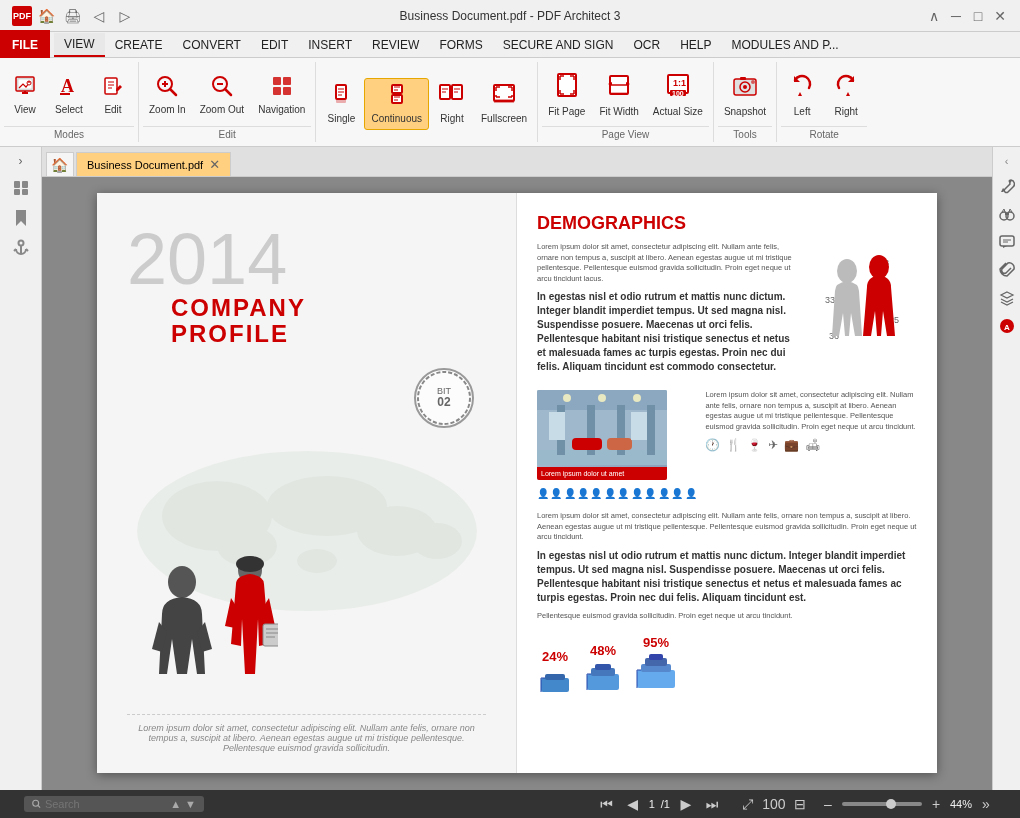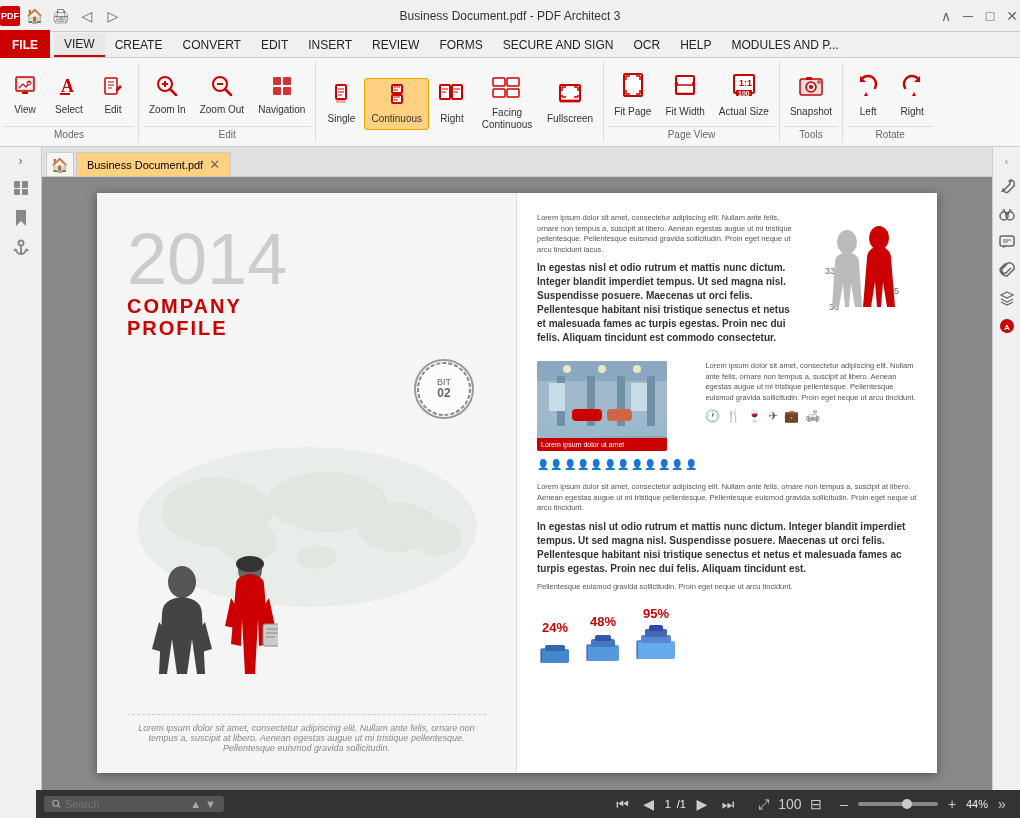--- a/index.html
+++ b/index.html
@@ -5,21 +5,21 @@
     * { margin: 0; padding: 0; box-sizing: border-box; }
     body { font-family: 'Segoe UI', Arial, sans-serif; font-size: 11px; background: #f0f0f0; width: 1020px; height: 818px; overflow: hidden; display: flex; flex-direction: column; }
 
     
     .title-bar {
       background: #f0f0f0;
       height: 32px;
       display: flex;
       align-items: center;
       justify-content: space-between;
-      padding: 0 0;
+      padding: 0 12px;
       border-bottom: 1px solid #ccc;
     }
     .title-bar-left { display: flex; align-items: center; gap: 4px; }
     .title-bar-center { position: absolute; left: 50%; transform: translateX(-50%); font-size: 12px; color: #333; }
     .title-bar-right { display: flex; align-items: center; gap: 6px; margin-left: auto; }
     .title-icon { width: 20px; height: 20px; background: #cc0000; border-radius: 2px; display: flex; align-items: center; justify-content: center; color: white; font-size: 9px; font-weight: bold; }
     .win-btn { width: 16px; height: 16px; display: flex; align-items: center; justify-content: center; font-size: 14px; color: #666; cursor: pointer; }
     .nav-btn { width: 22px; height: 22px; display: flex; align-items: center; justify-content: center; color: #666; cursor: pointer; font-size: 14px; }
 
     
@@ -218,26 +218,27 @@
 
     
     .year-text {
       font-size: 72px;
       font-weight: 300;
       color: #ccc;
       line-height: 1;
       margin-bottom: 0;
     }
     .company-text {
-      font-size: 20px;
+      font-size: 24px;
       font-weight: bold;
       color: #cc0000;
       letter-spacing: 2px;
       line-height: 1.1;
       margin-bottom: 10px;
+      margin-left: 44px;
     }
     .world-map-area {
       flex: 1;
       position: relative;
       display: flex;
       align-items: center;
       justify-content: center;
       overflow: hidden;
     }
     .circular-badge {
@@ -386,25 +387,24 @@
       align-items: center;
       justify-content: center;
     }
 
     
     .status-bar {
       height: 28px;
       background: #333;
       display: flex;
       align-items: center;
-      padding: 0 8px;
+      padding: 0 24px;
       gap: 8px;
       color: #eee;
       font-size: 11px;
-      margin-left: 36px;
     }
     .status-search {
       display: flex;
       align-items: center;
       gap: 4px;
       background: #555;
       border-radius: 3px;
       padding: 2px 8px;
       width: 180px;
     }
@@ -591,31 +591,20 @@
         <div class="ribbon-btn">
           <span class="btn-icon">
             <svg width="28" height="24" viewBox="0 0 28 24">
               <rect x="2" y="2" width="10" height="14" rx="1" fill="#fff" stroke="#cc0000" stroke-width="2"></rect>
               <rect x="14" y="2" width="10" height="14" rx="1" fill="#fff" stroke="#cc0000" stroke-width="2"></rect>
               <path d="M4 6 L10 6 M4 9 L8 9" stroke="#cc0000" stroke-width="1"></path>
               <path d="M16 6 L22 6 M16 9 L20 9" stroke="#cc0000" stroke-width="1"></path>
             </svg>
           </span>
           <span class="btn-label">Right</span>
-        </div>
-        <div class="ribbon-btn">
-          <span class="btn-icon">
-            <svg width="32" height="24" viewBox="0 0 32 24">
-              <rect x="2" y="1" width="12" height="8" rx="1" fill="#fff" stroke="#cc0000" stroke-width="1.5"></rect>
-              <rect x="16" y="1" width="12" height="8" rx="1" fill="#fff" stroke="#cc0000" stroke-width="1.5"></rect>
-              <rect x="2" y="12" width="12" height="8" rx="1" fill="#fff" stroke="#cc0000" stroke-width="1.5"></rect>
-              <rect x="16" y="12" width="12" height="8" rx="1" fill="#fff" stroke="#cc0000" stroke-width="1.5"></rect>
-            </svg>
-          </span>
-          <span class="btn-label" style="max-width:52px;word-break:break-word;">Facing Continuous</span>
         </div>
         <div class="ribbon-btn">
           <span class="btn-icon">
             <svg width="26" height="24" viewBox="0 0 26 24">
               <rect x="3" y="2" width="20" height="16" rx="1" fill="#fff" stroke="#cc0000" stroke-width="2"></rect>
               <rect x="3" y="16" width="20" height="4" rx="0" fill="#cc0000" opacity="0.4"></rect>
               <path d="M5 4 L9 4 M5 4 L5 8" stroke="#cc0000" stroke-width="1.5" fill="none"></path>
               <path d="M17 4 L21 4 M21 4 L21 8" stroke="#cc0000" stroke-width="1.5" fill="none"></path>
               <path d="M5 14 L5 12 M5 14 L9 14" stroke="#cc0000" stroke-width="1.5" fill="none"></path>
               <path d="M21 12 L21 14 M17 14 L21 14" stroke="#cc0000" stroke-width="1.5" fill="none"></path>
@@ -805,20 +794,21 @@
                 <rect x="40" y="70" width="18" height="22" rx="2" fill="#ccc" stroke="#888" stroke-width="1"></rect>
                 <path d="M43 75 L55 75 M43 79 L55 79 M43 83 L52 83" stroke="#888" stroke-width="1"></path>
               </svg>
             </div>
           </div>
 
           <div class="page-caption">Lorem ipsum dolor sit amet, consectetur adipiscing elit. Nullam ante felis, ornare non tempus a, suscipit at libero. Aenean egestas augue ut mi tristique pellentesque. Pellentesque euismod gravida sollicitudin.</div>
         </div>
 
         <div class="doc-page-right">
+          <div class="section-title">DEMOGRAPHICS</div>
 
           <div class="demographics-row">
             <div class="demo-text-col">
               <div class="body-text">Lorem ipsum dolor sit amet, consectetur adipiscing elit. Nullam ante felis, ornare non tempus a, suscipit at libero. Aenean egestas augue ut mi tristique pellentesque. Pellentesque euismod gravida sollicitudin. Proin eget neque ut arcu tincidunt lacus.</div>
               <div class="body-text-bold">In egestas nisl et odio rutrum et mattis nunc dictum. Integer blandit imperdiet tempus. Ut sed magna nisl. Suspendisse posuere. Maecenas ut orci felis. Pellentesque habitant nisi tristique senectus et netus et malesuada fames ac turpis egestas. Proin nec dui felis. Aliquam tincidunt est commodo consectetur.</div>
             </div>
             <div class="demo-chart-col">
 
               <svg width="110" height="120" viewBox="0 0 110 120">
 

